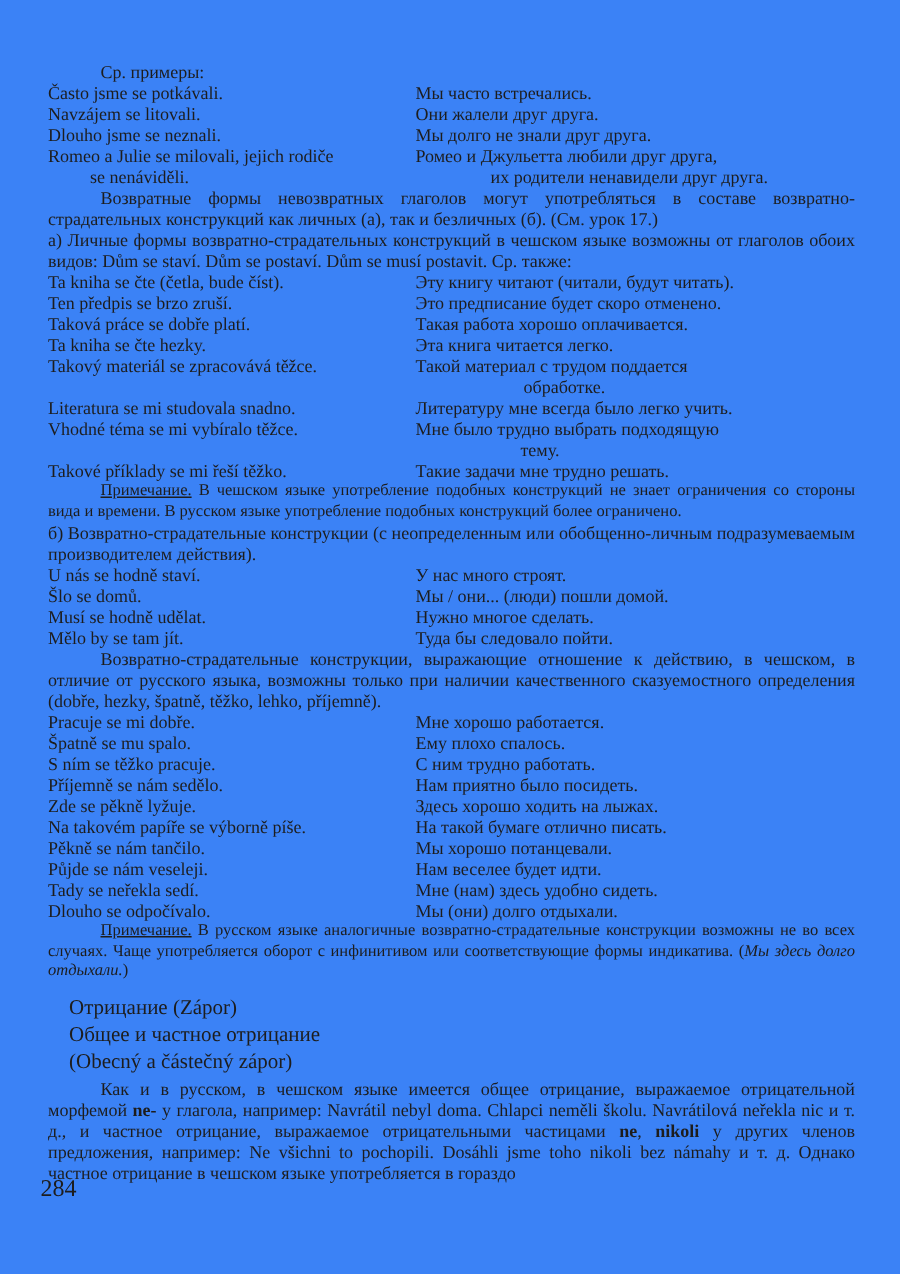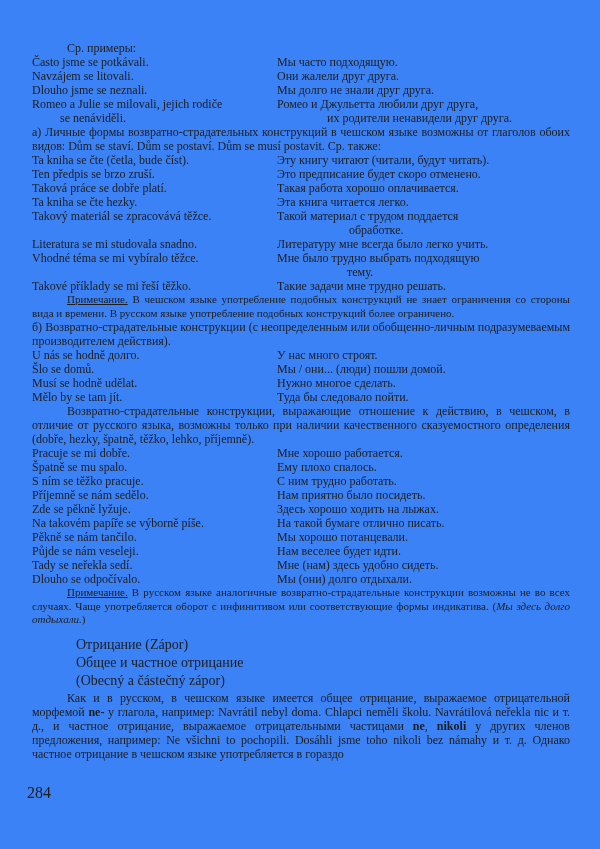--- a/index.html
+++ b/index.html
@@ -19,21 +19,21 @@
     top: 41px;
     width: 538px;
   }
   .line, .para, .pair { font-size: 12px; line-height: 14px; }
   .para { text-align: justify; }
   .indent { text-indent: 35px; }
   .pair { display: flex; }
   .pair .cz { flex: 0 0 245px; }
   .pair .ru { flex: 1 1 auto; }
   .note { font-size: 11px; line-height: 13.5px; text-align: justify; }
-  .heading-block { margin-top: 9px; margin-left: 44px; }
+  .heading-block { margin-top: 9px; margin-left: 14px; }
   .heading-line { font-size: 14px; line-height: 18px; }
   .para-final { margin-top: 1px; }
   .b { font-weight: bold; }
   .i { font-style: italic; }
   .u { text-decoration: underline; }
   .page-number {
     position: absolute;
     left: 27px;
     top: 786px;
     font-size: 16px;
@@ -45,21 +45,21 @@
 
 <div class="page">
   <div class="content">
 
     <p class="line indent">Ср. примеры:</p>
 
     <div>
 
         <div class="pair">
           <div class="cz">Často jsme se potkávali.</div>
-          <div class="ru">Мы часто подходящую.</div>
+          <div class="ru">Мы часто встречались.</div>
         </div>
 
         <div class="pair">
           <div class="cz">Navzájem se litovali.</div>
           <div class="ru">Они жалели друг друга.</div>
         </div>
 
         <div class="pair">
           <div class="cz">Dlouho jsme se neznali.</div>
           <div class="ru">Мы долго не знали друг друга.</div>
@@ -69,20 +69,21 @@
           <div class="cz">Romeo a Julie se milovali, jejich rodiče</div>
           <div class="ru">Ромео и Джульетта любили друг друга,</div>
         </div>
 
         <div class="pair">
           <div class="cz" style="padding-left: 28px;">se nenáviděli.</div>
           <div class="ru" style="padding-left: 50px;">их родители ненавидели друг друга.</div>
         </div>
       </div>
 
+    <p class="para indent">Возвратные формы невозвратных глаголов могут употребляться в составе возвратно-страдательных конструкций как личных (а), так и безличных (б). (См. урок 17.)</p>
 
     <p class="para">а) Личные формы возвратно-страдательных конструкций в чешском языке возможны от глаголов обоих видов: Dům se staví. Dům se postaví. Dům se musí postavit. Ср. также:</p>
 
     <div>
 
         <div class="pair">
           <div class="cz">Ta kniha se čte (četla, bude číst).</div>
           <div class="ru">Эту книгу читают (читали, будут читать).</div>
         </div>
 
@@ -134,21 +135,21 @@
 
     <p class="note indent">
       
     <span class="u">Примечание.</span><span> В чешском языке употребление подобных конструкций не знает ограничения со стороны вида и времени. В русском языке употребление подобных конструкций более ограничено.</span></p>
 
     <p class="para">б) Возвратно-страдательные конструкции (с неопределенным или обобщенно-личным подразумеваемым производителем действия).</p>
 
     <div>
 
         <div class="pair">
-          <div class="cz">U nás se hodně долго.</div>
+          <div class="cz">U nás se hodně staví.</div>
           <div class="ru">У нас много строят.</div>
         </div>
 
         <div class="pair">
           <div class="cz">Šlo se domů.</div>
           <div class="ru">Мы / они... (люди) пошли домой.</div>
         </div>
 
         <div class="pair">
           <div class="cz">Musí se hodně udělat.</div>

